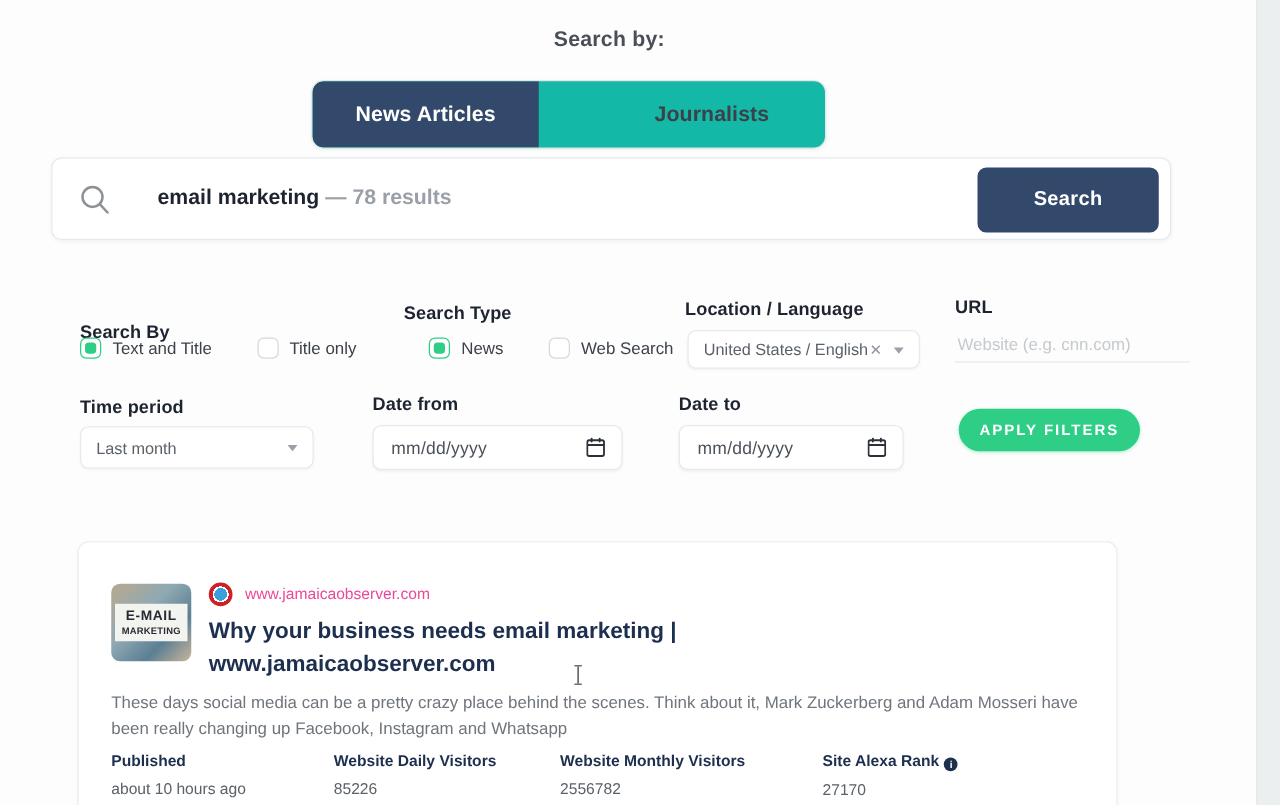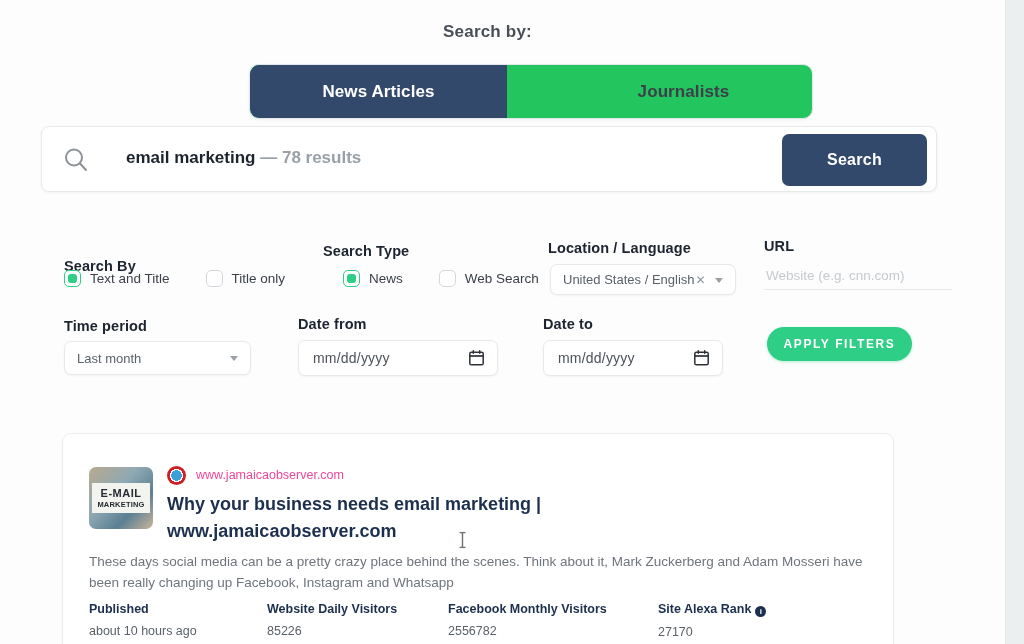--- a/index.html
+++ b/index.html
@@ -31,22 +31,22 @@
 
   
   .searchby-label {
     position: absolute; left: 0; top: 22px;
     width: 975px; text-align: center;
     font-size: 17px; font-weight: bold; color: #4a4f57;
     letter-spacing: 0.2px;
   }
   .toggle-wrap {
     position: absolute; left: 249px; top: 64px;
-    width: 564px; height: 55px;
-    background: #22c55e;
+    width: 412px; height: 55px;
+    background: #14b8a6;
     border: 1px solid #e4e7ea;
     border-radius: 10px;
     display: flex;
     box-shadow: 0 1px 3px rgba(30,40,60,0.06);
     overflow: hidden;
     gap: 48px;
   }
   .toggle-tab {
     flex: 1;
     display: flex; align-items: center; justify-content: center;
@@ -386,21 +386,21 @@
       <div class="metrics">
         <div class="metric m0">
           <div class="m-label">Published</div>
           <div class="m-value">about 10 hours ago</div>
         </div>
         <div class="metric m1">
           <div class="m-label">Website Daily Visitors</div>
           <div class="m-value">85226</div>
         </div>
         <div class="metric m2">
-          <div class="m-label">Facebook Monthly Visitors</div>
+          <div class="m-label">Website Monthly Visitors</div>
           <div class="m-value">2556782</div>
         </div>
         <div class="metric">
           <div class="m-label">
             <span>Site Alexa Rank</span><span class="info-icon">i</span>
           </div>
           <div class="m-value">27170</div>
         </div>
       </div>
     </div>

